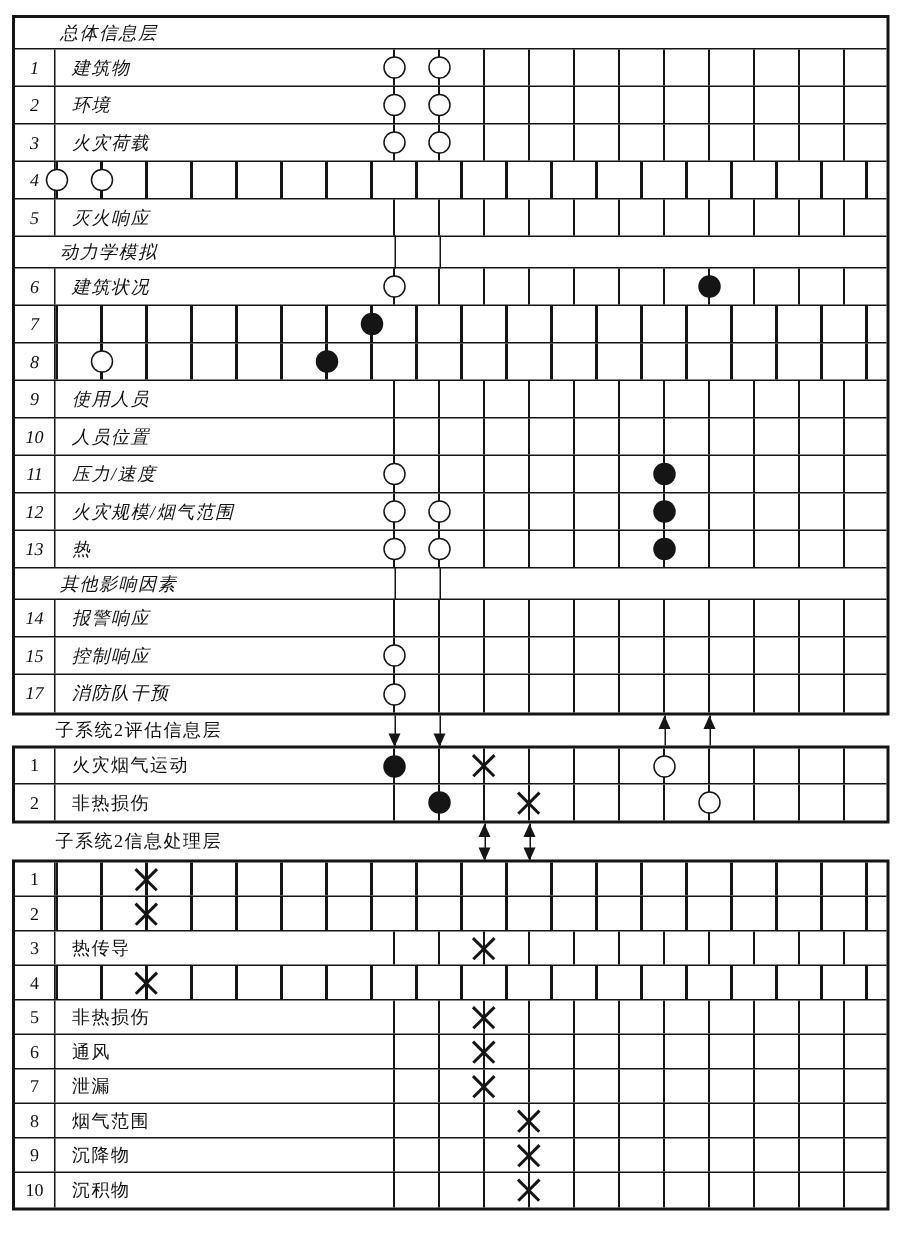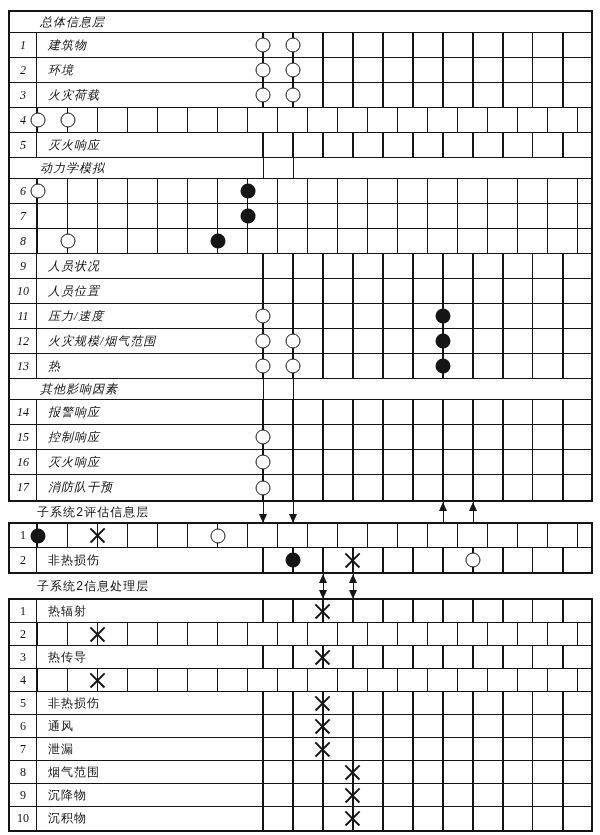--- a/index.html
+++ b/index.html
@@ -48,21 +48,21 @@
     transform:translate(-50%,-50%);
   }
   .cross{width:17px;height:17px;transform:translate(-50%,-50%);}
   .cross::before,.cross::after{
     content:"";position:absolute;left:-1.5px;right:-1.5px;top:50%;height:1.7px;
     margin-top:-0.85px;background:#151515;
   }
   .cross::before{transform:rotate(45deg);}
   .cross::after{transform:rotate(-45deg);}
   
-  .gap-band{position:relative;margin-left:8px;width:585px;font-family:Liberation Mono, monospace;}
+  .gap-band{position:relative;margin-left:8px;width:585px;}
   .band-t1{height:20px;}
   .band-t2{height:24px;}
   .band-title{
     position:absolute;left:29px;top:50%;transform:translateY(-50%);
     font-size:12px;letter-spacing:1px;white-space:nowrap;
   }
   .arrow-line{position:absolute;top:0;bottom:0;width:1.5px;background:#151515;}
   .arrow-head{position:absolute;width:0;height:0;border-left:4.5px solid transparent;border-right:4.5px solid transparent;}
   .head-up{top:-0.5px;border-bottom:9px solid #151515;}
   .head-down{bottom:-0.5px;border-top:9px solid #151515;}
@@ -111,41 +111,42 @@
         <div class="label">灭火响应</div>
         <div class="grid"></div>
       </div>
       <div class="sec-header">
         <span>动力学模拟</span>
         <div class="pass-line" style="left: 252.5px;"></div>
         <div class="pass-line" style="left: 282.5px;"></div>
       </div>
       <div class="row">
         <div class="num">6</div>
+        <div class="label">建筑状况</div>
         <div class="grid">
           <span class="mark open-circle" style="left: 0.75px;"></span>
           <span class="mark filled-circle" style="left: 210.75px;"></span>
         </div>
       </div>
       <div class="row">
         <div class="num">7</div>
         <div class="grid">
           <span class="mark filled-circle" style="left: 210.75px;"></span>
         </div>
       </div>
       <div class="row">
         <div class="num">8</div>
         <div class="grid">
           <span class="mark open-circle" style="left: 30.75px;"></span>
           <span class="mark filled-circle" style="left: 180.75px;"></span>
         </div>
       </div>
       <div class="row">
         <div class="num">9</div>
-        <div class="label">人员状况</div>
+        <div class="label">使用人员</div>
         <div class="grid"></div>
       </div>
       <div class="row">
         <div class="num">10</div>
         <div class="label">人员位置</div>
         <div class="grid"></div>
       </div>
       <div class="row">
         <div class="num">11</div>
         <div class="label">压力/速度</div>
@@ -183,27 +184,20 @@
         <div class="grid"></div>
       </div>
       <div class="row">
         <div class="num">15</div>
         <div class="label">控制响应</div>
         <div class="grid">
           <span class="mark open-circle" style="left: 0.75px;"></span>
         </div>
       </div>
       <div class="row">
-        <div class="num">16</div>
-        <div class="label">灭火响应</div>
-        <div class="grid">
-          <span class="mark open-circle" style="left: 0.75px;"></span>
-        </div>
-      </div>
-      <div class="row">
         <div class="num">17</div>
         <div class="label">消防队干预</div>
         <div class="grid">
           <span class="mark open-circle" style="left: 0.75px;"></span>
         </div>
       </div>
     </div>
     <div class="gap-band band-t1">
       <span class="band-title">子系统2评估信息层</span>
       <div class="arrow-line" style="left: 254.5px;">
@@ -215,20 +209,21 @@
       <div class="arrow-line" style="left: 434.5px;">
         <span class="arrow-head head-up" style="left: -3.75px;"></span>
       </div>
       <div class="arrow-line" style="left: 464.5px;">
         <span class="arrow-head head-up" style="left: -3.75px;"></span>
       </div>
     </div>
     <div class="tbl tbl-1">
       <div class="row">
         <div class="num">1</div>
+        <div class="label">火灾烟气运动</div>
         <div class="grid">
           <span class="mark filled-circle" style="left: 0.75px;"></span>
           <span class="mark cross" style="left: 60.75px;"></span>
           <span class="mark open-circle" style="left: 180.75px;"></span>
         </div>
       </div>
       <div class="row">
         <div class="num">2</div>
         <div class="label">非热损伤</div>
         <div class="grid">
@@ -245,21 +240,20 @@
         <span class="arrow-head head-down" style="left: -3.75px;"></span>
       </div>
       <div class="arrow-line" style="left: 344.5px;">
         <span class="arrow-head head-up" style="left: -3.75px;"></span>
         <span class="arrow-head head-down" style="left: -3.75px;"></span>
       </div>
     </div>
     <div class="tbl tbl-2">
       <div class="row">
         <div class="num">1</div>
-        <div class="label">热辐射</div>
         <div class="grid">
           <span class="mark cross" style="left: 60.75px;"></span>
         </div>
       </div>
       <div class="row">
         <div class="num">2</div>
         <div class="grid">
           <span class="mark cross" style="left: 60.75px;"></span>
         </div>
       </div>

